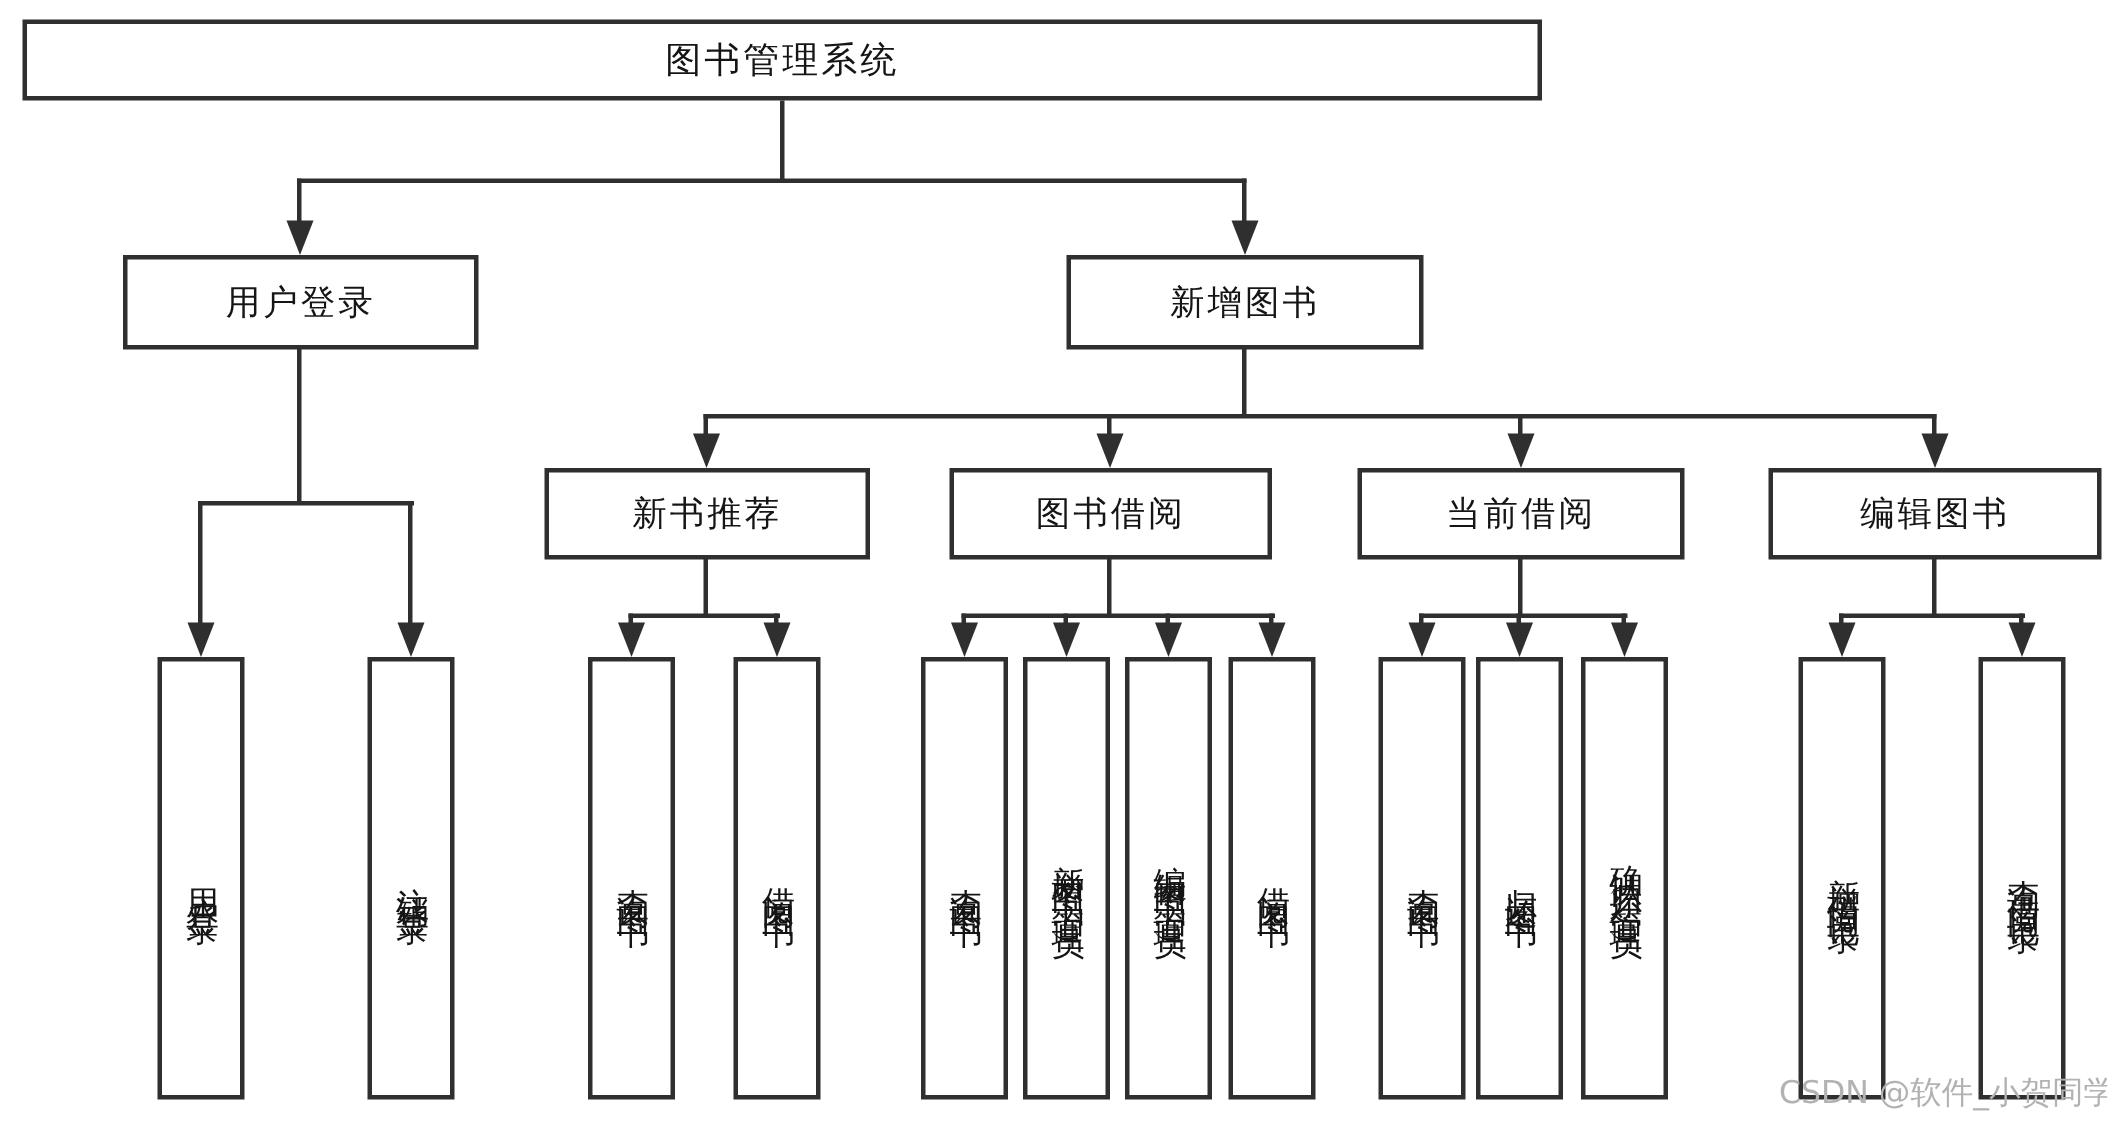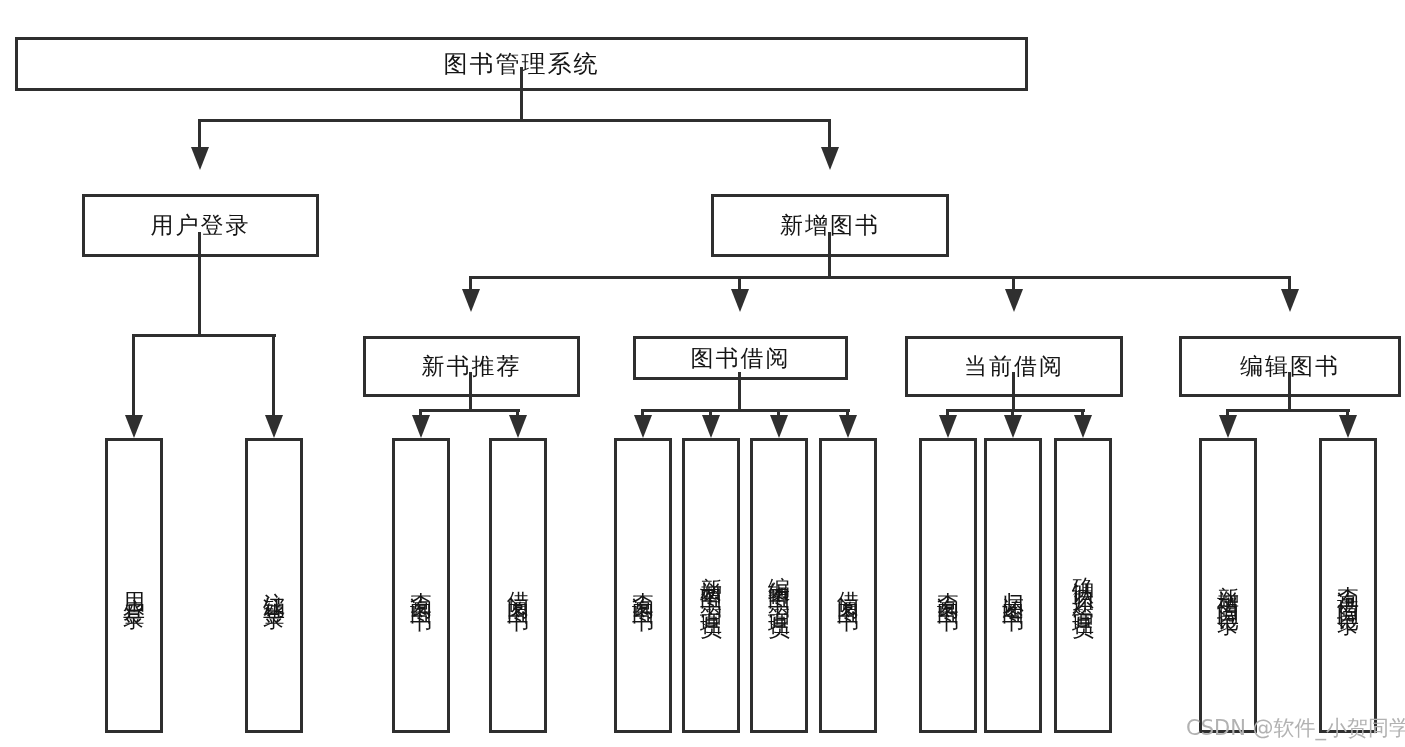--- a/index.html
+++ b/index.html
@@ -10,21 +10,21 @@
   }
   html,body{margin:0;padding:0;background:#fff;}
   .canvas{
     position:relative;width:1405px;height:747px;background:var(--fill);
     font-family:"DejaVu Sans","Liberation Sans",sans-serif;color:var(--text);
     overflow:hidden;
   }
   .hbox{
     position:absolute;box-sizing:border-box;border:3px solid var(--line);
     background:var(--fill);display:flex;align-items:center;justify-content:center;
-    font-size:23px;letter-spacing:2px;white-space:nowrap;margin-top:24px;
+    font-size:23px;letter-spacing:2px;white-space:nowrap;
   }
   .vbox{
     position:absolute;box-sizing:border-box;border:3px solid var(--line);
     background:var(--fill);display:flex;align-items:center;justify-content:center;
     top:438px;height:295px;width:58px;overflow:hidden;
   }
   .vbox span{
     writing-mode:vertical-rl;text-orientation:mixed;
     font-size:22px;letter-spacing:6px;line-height:1;white-space:nowrap;
   }
@@ -53,21 +53,21 @@
   <div class="hbox" style="left:82px;top:170px;width:237px;height:63px;">
     <span>用户登录</span>
   </div>
   <div class="hbox" style="left:711px;top:170px;width:238px;height:63px;">
     <span>新增图书</span>
   </div>
 
   <div class="hbox" style="left:363px;top:312px;width:217px;height:61px;font-family:Liberation Serif, serif;">
     <span>新书推荐</span>
   </div>
-  <div class="hbox" style="left:633px;top:312px;width:215px;height:44px;">
+  <div class="hbox" style="left:633px;top:312px;width:215px;height:61px;">
     <span>图书借阅</span>
   </div>
   <div class="hbox" style="left:905px;top:312px;width:218px;height:61px;align-items:center;">
     <span>当前借阅</span>
   </div>
   <div class="hbox" style="left:1179px;top:312px;width:222px;height:61px;">
     <span>编辑图书</span>
   </div>
 
   <div class="vbox" style="left:105px;">

